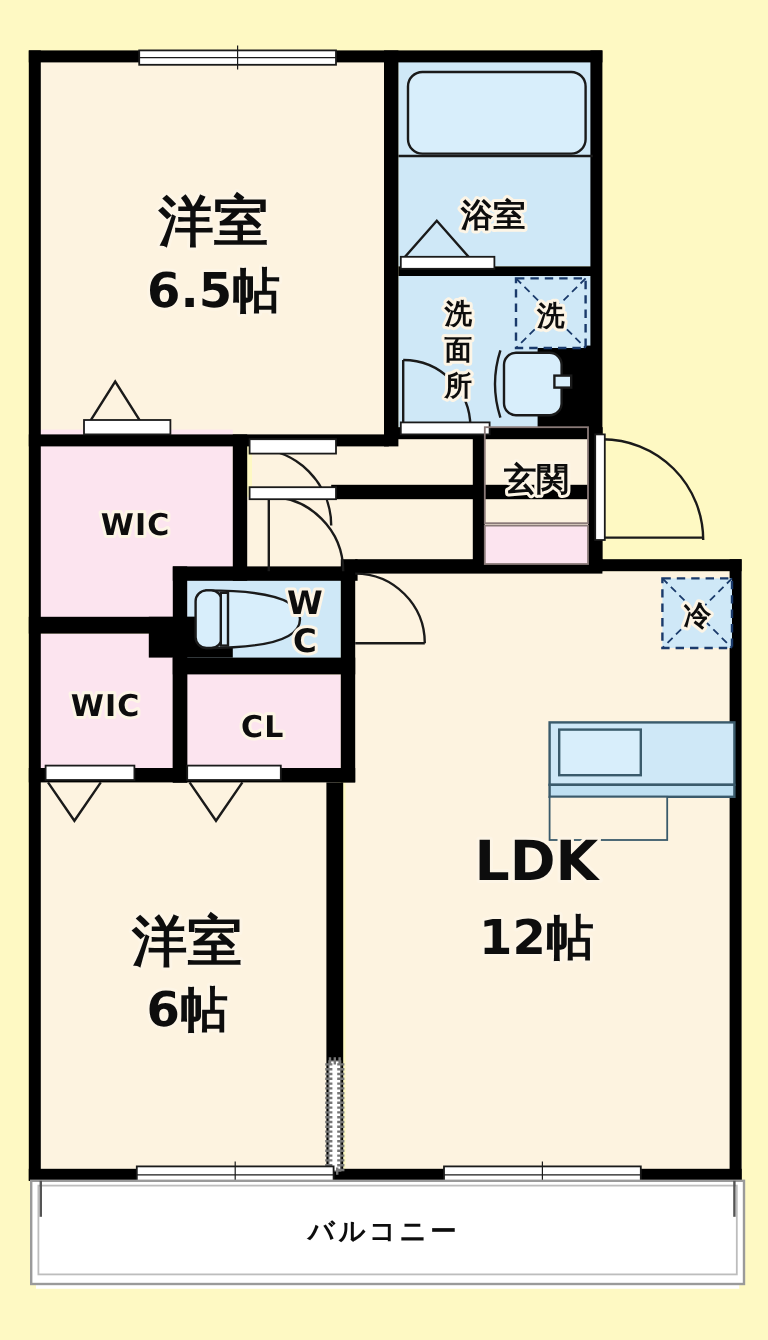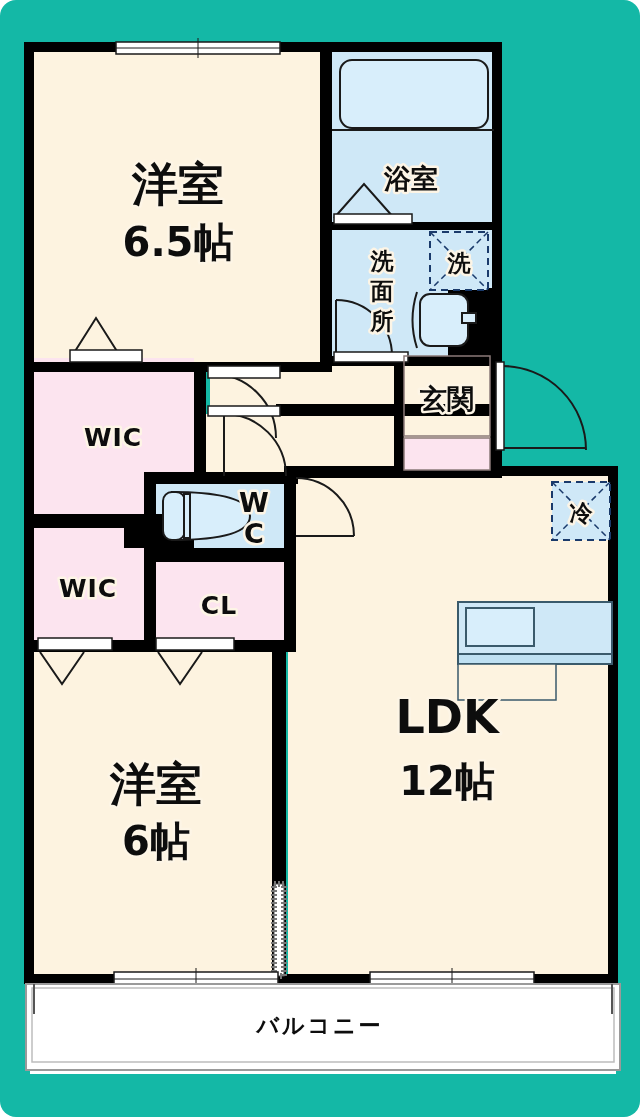--- a/index.html
+++ b/index.html
@@ -10,22 +10,21 @@
   body {
     width: 640px;
     height: 1117px;
     font-family: "DejaVu Sans", "Liberation Sans", sans-serif;
     overflow: hidden;
   }
   #floorplan {
     position: relative;
     width: 640px;
     height: 1117px;
-    background: #14b8a6;
-    border-radius: 16px;
+    background: #fef9c3;
   }
   svg#plan-svg {
     display: block;
     width: 640px;
     height: 1117px;
   }
   .room-label {
     font-family: "DejaVu Sans", "Liberation Sans", sans-serif;
     font-weight: 700;
     fill: #0d0d0d;

